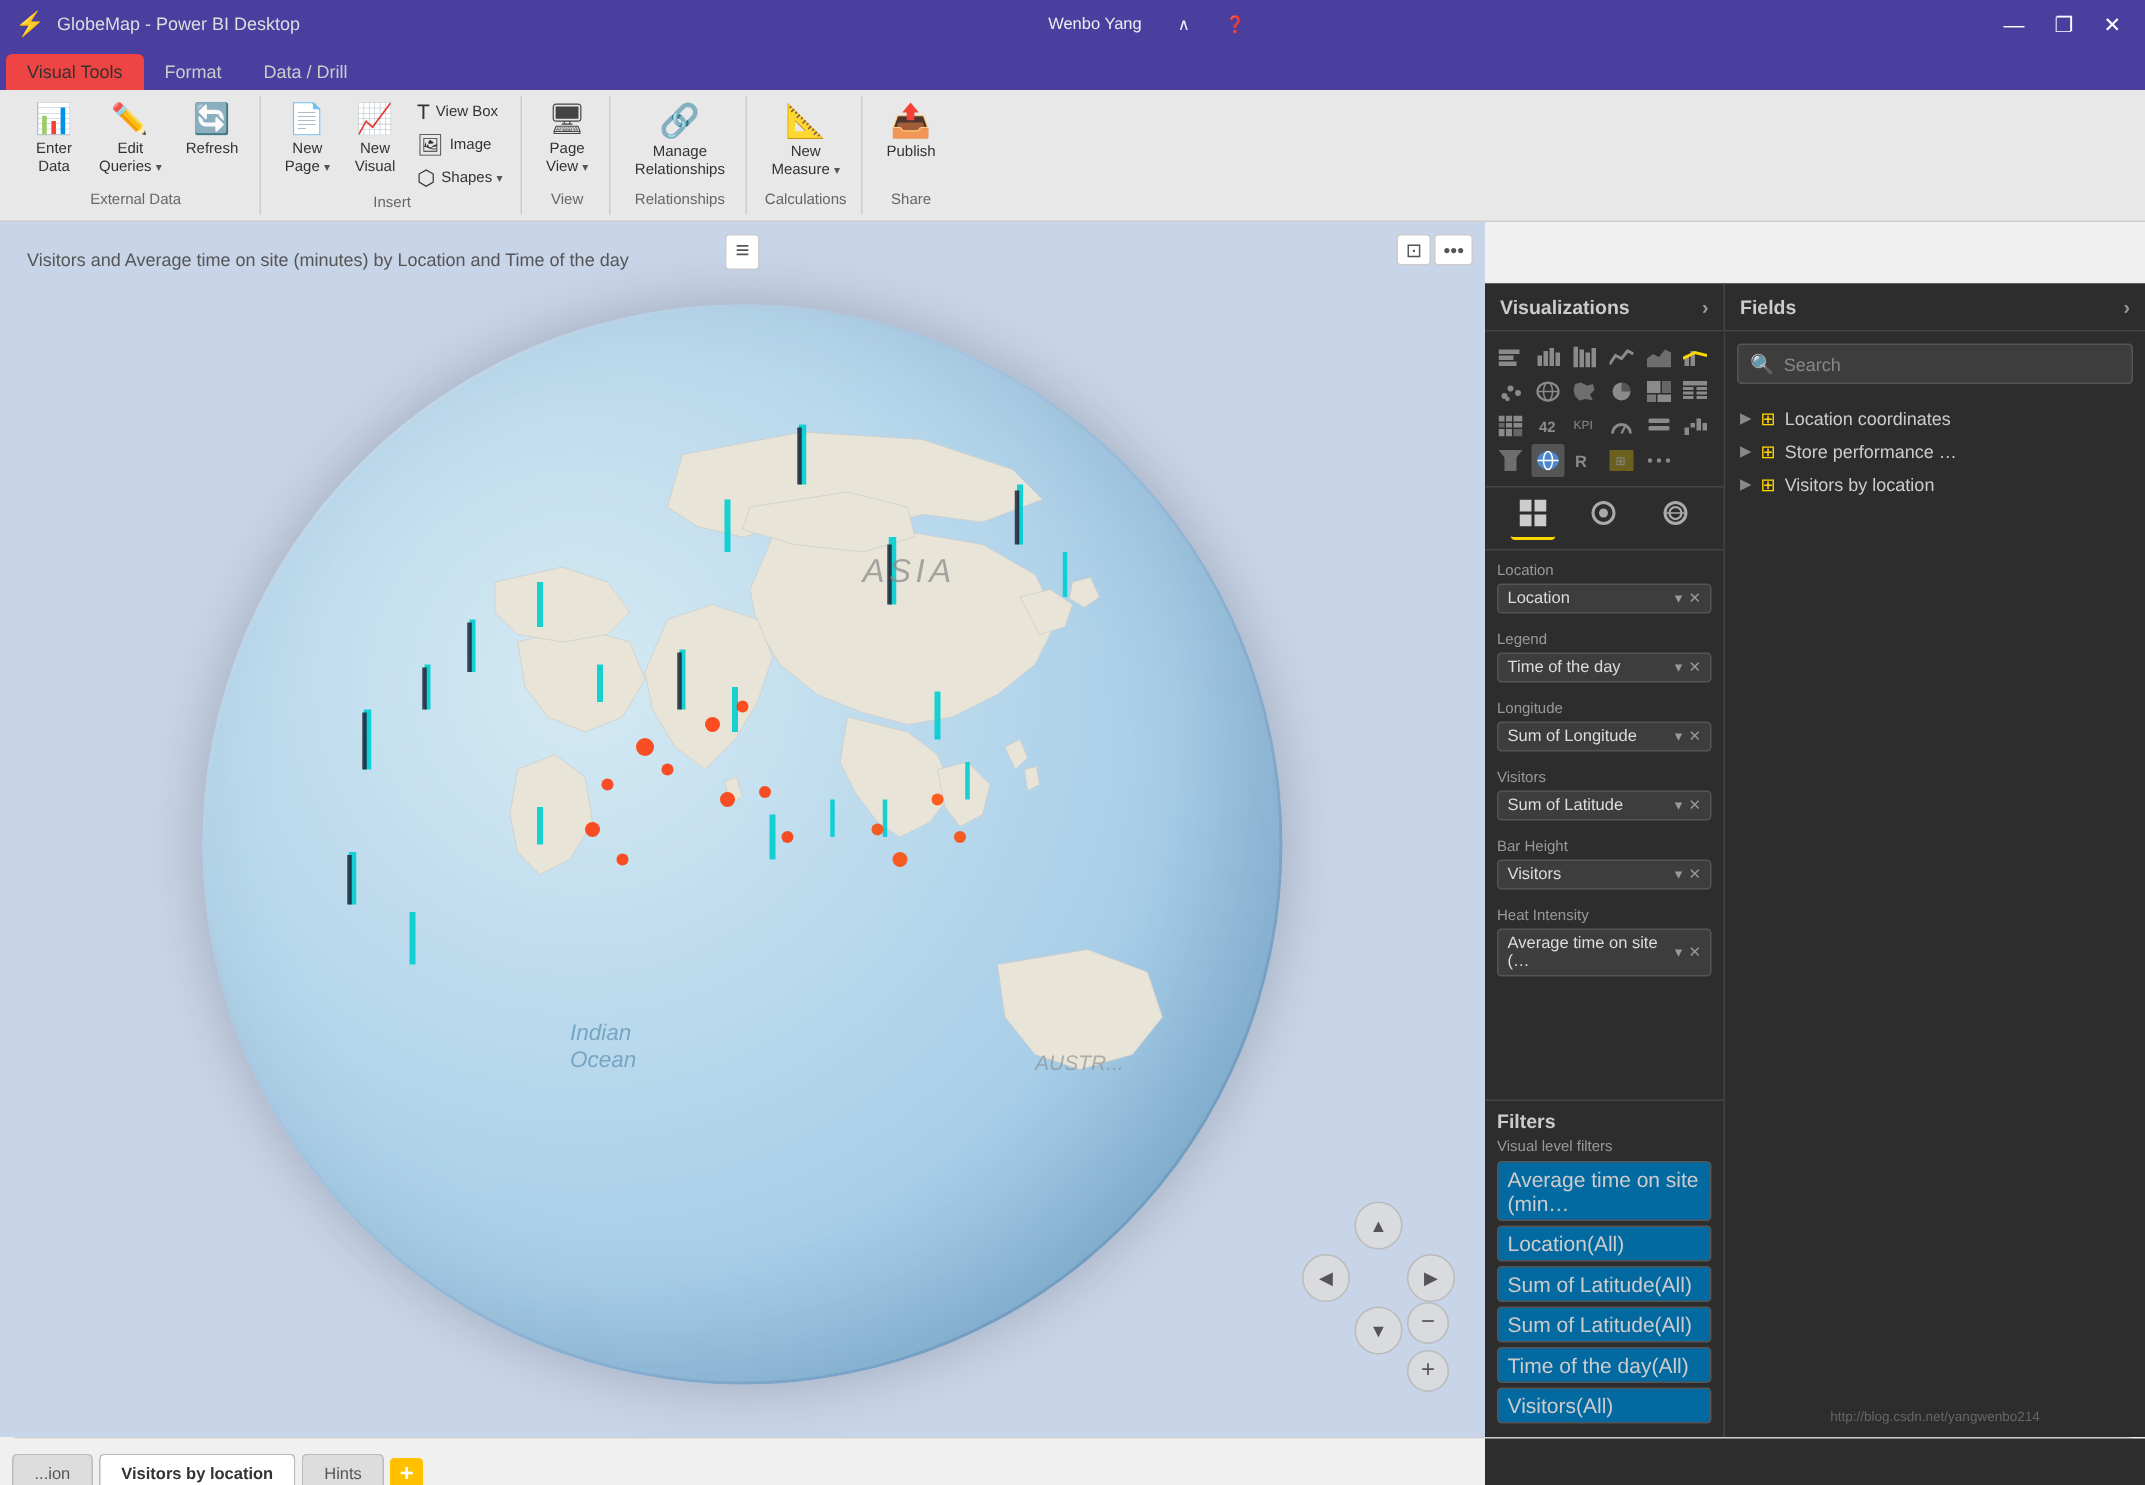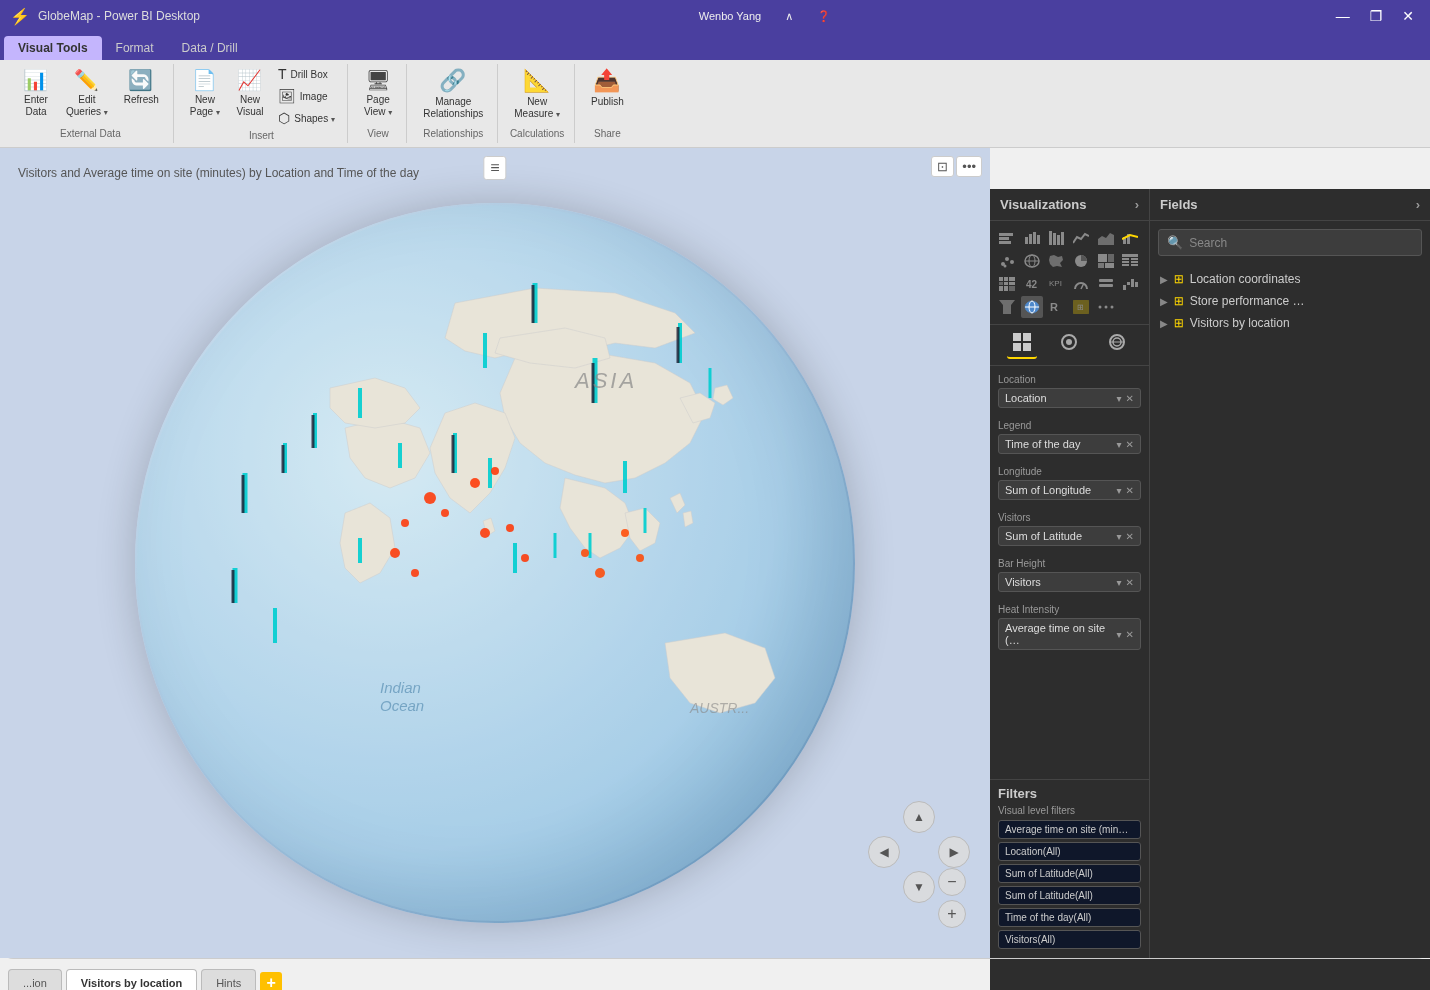--- a/index.html
+++ b/index.html
@@ -34,23 +34,23 @@
       font-size: 12px;
       color: #ccc;
       cursor: pointer;
       border-top-left-radius: 4px;
       border-top-right-radius: 4px;
       height: 24px;
       display: flex;
       align-items: center;
     }
     .ribbon-tab.active {
-      background: #c4b5fd;
+      background: #ef4444;
       color: #333;
-      font-weight: 700;
+      font-weight: 400;
     }
 
     
     .ribbon-toolbar {
       background: #e8e8e8;
       border-bottom: 1px solid #ccc;
       display: flex;
       align-items: stretch;
       padding: 4px 8px;
       gap: 2px;
@@ -287,25 +287,25 @@
       font-weight: 600;
       color: #ccc;
       margin-bottom: 4px;
     }
     .filters-subtitle {
       font-size: 10px;
       color: #999;
       margin-bottom: 4px;
     }
     .filter-item {
-      background: #0f172a;
+      background: #0369a1;
       border: 1px solid #555;
       border-radius: 3px;
       padding: 3px 6px;
-      font-size: 10px;
+      font-size: 14px;
       color: #ccc;
       margin-bottom: 3px;
       cursor: pointer;
     }
 
     
     .fields-pane {
       width: 280px;
       background: #2d2d2d;
       display: flex;
@@ -444,21 +444,21 @@
         <span class="icon">📄</span>
         <span>New<br>Page <span class="chevron">▾</span></span>
       </div>
       <div class="ribbon-btn">
         <span class="icon">📈</span>
         <span>New<br>Visual</span>
       </div>
       <div class="ribbon-group-col">
         <div class="ribbon-btn-sm">
           <span class="icon">T</span>
-          <span>Drill Box</span>
+          <span>View Box</span>
         </div>
         <div class="ribbon-btn-sm">
           <span class="icon">🖼</span>
           <span>Image</span>
         </div>
         <div class="ribbon-btn-sm">
           <span class="icon">⬡</span>
           <span>Shapes <span class="chevron">▾</span></span>
         </div>
       </div>
@@ -919,20 +919,23 @@
           <span class="fields-table-icon fields-table-yellow">⊞</span>
           <span class="fields-table-name">Store performance …</span>
         </div>
         <div class="fields-table">
           <span class="expand-arrow" style="color:#888;font-size:10px;">▶</span>
           <span class="fields-table-icon fields-table-yellow">⊞</span>
           <span class="fields-table-name">Visitors by location</span>
         </div>
       </div>
 
+      <div style="padding: 8px; text-align:center;">
+        <span style="font-size:9px; color:#666;">http://blog.csdn.net/yangwenbo214</span>
+      </div>
     </div>
 
   </div>
 </div>
 
 <div class="bottom-area">
   <div class="bottom-left">
     <div class="page-tab">...ion</div>
     <div class="page-tab active">Visitors by location</div>
     <div class="page-tab">Hints</div>

